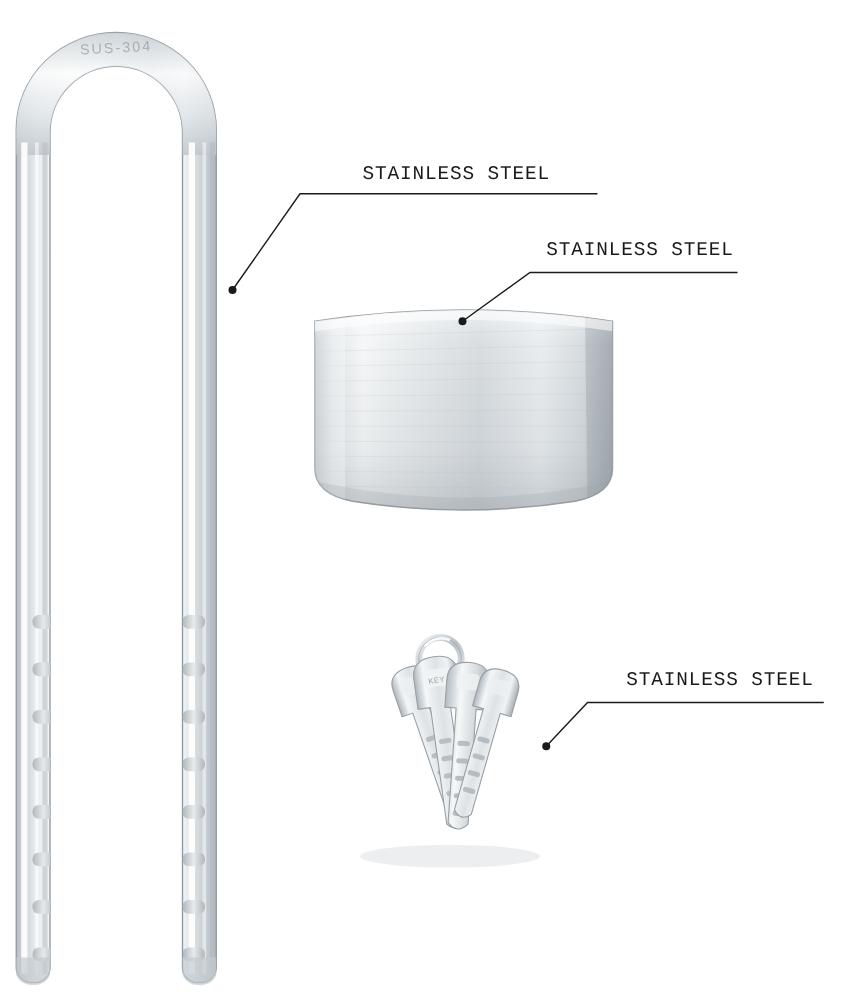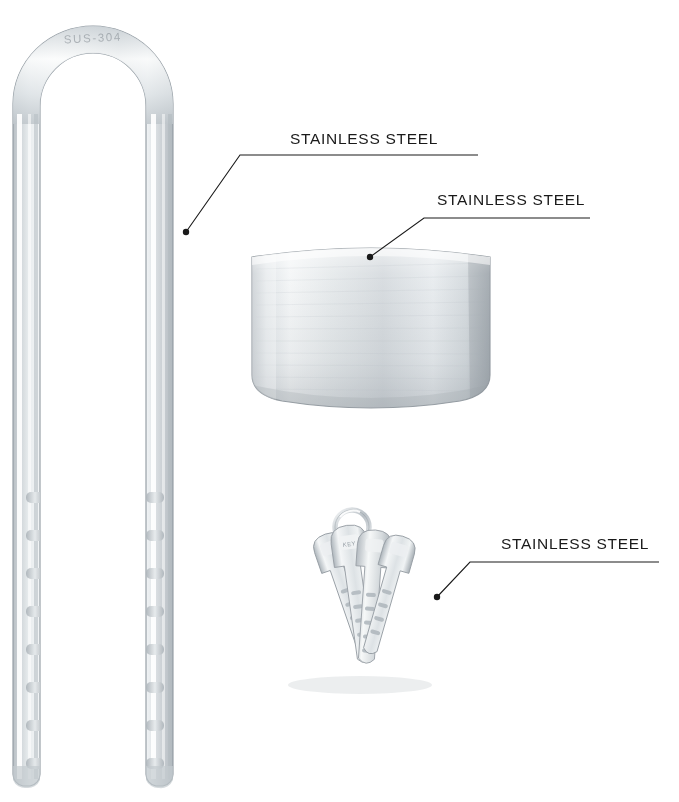--- a/index.html
+++ b/index.html
@@ -42,21 +42,21 @@
     position: absolute;
     left: 248px;
     top: 505px;
     width: 230px;
     height: 195px;
   }
 
   
   .callout-label {
     position: absolute;
-    font-family: Liberation Sans, sans-serif;
+    font-family: Liberation Mono, monospace;
     font-size: 15.5px;
     letter-spacing: 0.7px;
     color: #1a1a1a;
     white-space: nowrap;
   }
   .lbl-1 { left: 290px; top: 130px; }
   .lbl-2 { left: 437px; top: 191px; }
   .lbl-3 { left: 501px; top: 535px; }
 
   .leader-svg {

